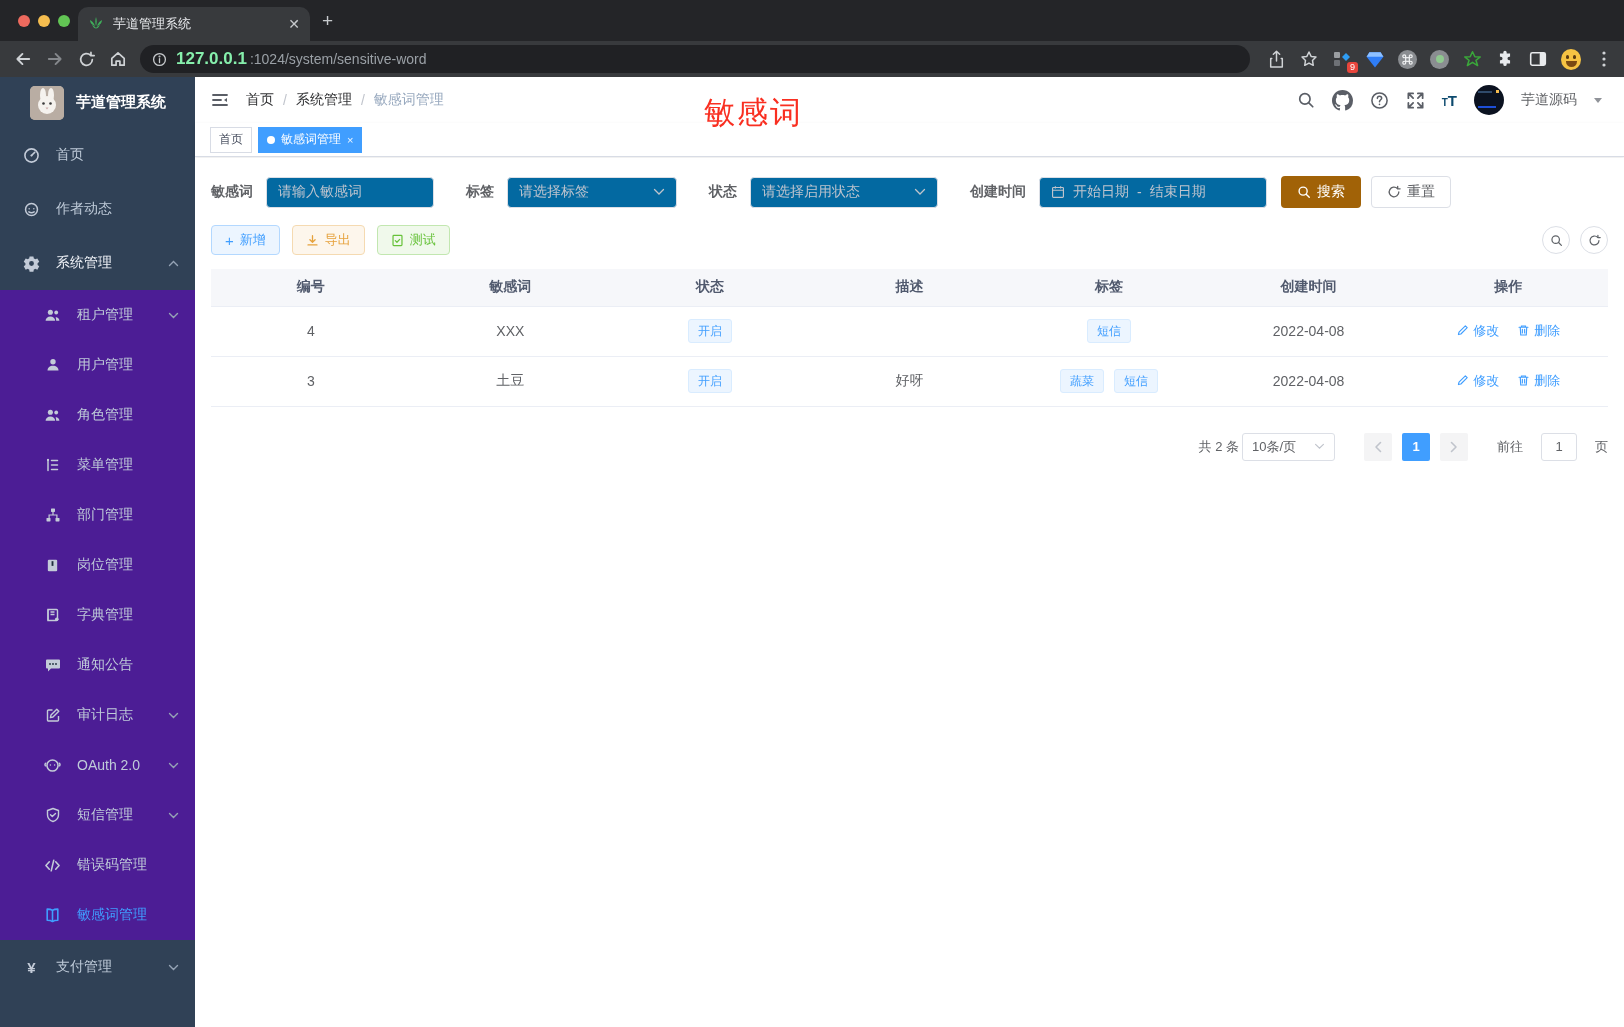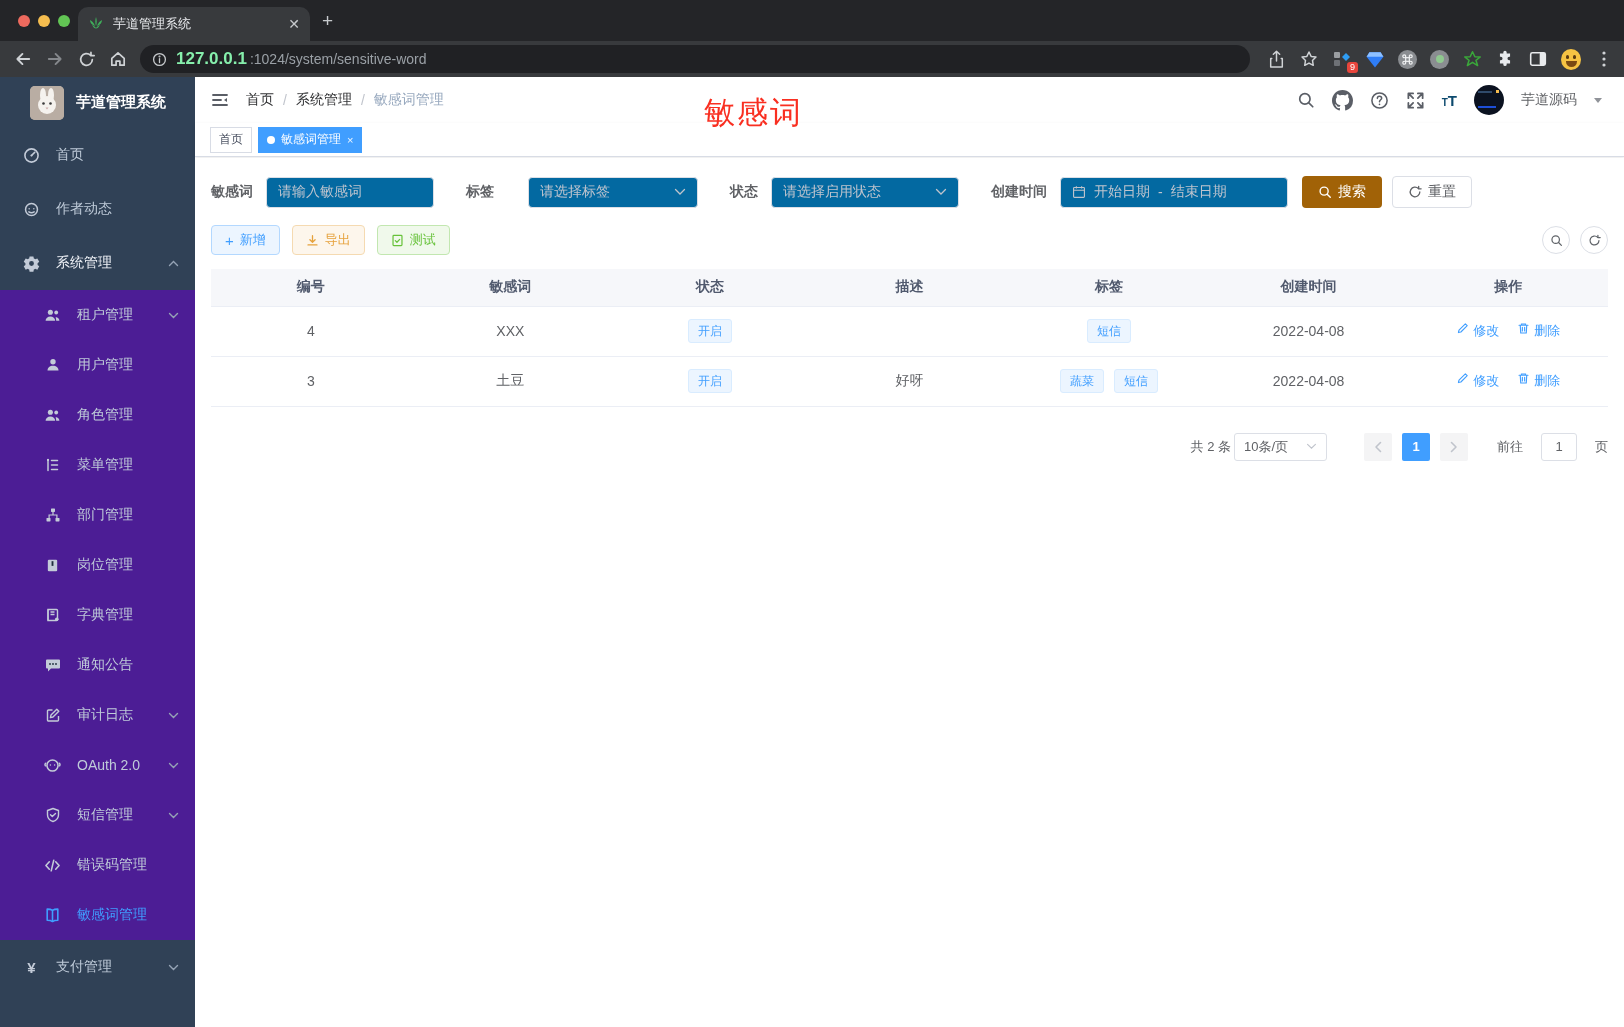--- a/index.html
+++ b/index.html
@@ -79,21 +79,21 @@
   .tag-dot{ width:8px; height:8px; border-radius:50%; background:#fff; }
   .tag-x{ font-size:11px; opacity:.9; }
 
   
   .content{ position:absolute; left:195px; top:158px; right:0; bottom:0; background:#fff; padding:18px 16px 0 16px; }
   .filter-row{ display:flex; align-items:center; }
   .f-label{ font-size:14px; font-weight:700; color:#606266; margin-right:13px; white-space:nowrap; }
   .inputbox{ height:31px; border:1px solid #dcdfe6; border-radius:4px; background:#0369a1; display:flex;
              align-items:center; padding:0 11px; font-size:14px; color:#bfc4ce; }
   .selcaret{ margin-left:auto; color:#c0c4cc; }
-  .w-input{ width:168px; } .w-tag{ width:170px;margin-left:21px; } .w-status{ width:188px; }
+  .w-input{ width:168px; } .w-tag{ width:170px; } .w-status{ width:188px; }
   .datebox{ width:228px; gap:8px; }
   .datebox .sep{ color:#bfc4ce; }
   .btn{ height:32px; border-radius:4px; display:inline-flex; align-items:center; justify-content:center;
         font-size:14px; gap:6px; padding:0 15px; border:1px solid transparent; cursor:default; }
   .btn-primary{ background:#a16207; color:#fff; }
   .btn-plain{ background:#fff; border-color:#dcdfe6; color:#606266; }
   .gap32{ width:32px; } .gap14{ width:14px; } .gap10{ width:10px; }
 
   .actions-row{ margin-top:17px; display:flex; align-items:center; gap:12px; }
   .btn-sm{ height:30px; padding:0 13px; font-size:13px; }
@@ -103,26 +103,26 @@
   .tool-circles{ margin-left:auto; display:flex; gap:10px; }
   .circle-btn{ width:28px; height:28px; border-radius:50%; border:1px solid #dcdfe6; background:#fff;
                display:flex; align-items:center; justify-content:center; color:#5f6368; }
 
   table.grid{ margin-top:14px; width:100%; border-collapse:collapse; table-layout:fixed; }
   .grid th{ height:37px; background:#f6f7fa; font-size:14px; color:#515a6e; font-weight:700; text-align:center; }
   .grid td{ height:50px; border-bottom:1px solid #ebeef5; font-size:14px; color:#606266; text-align:center; }
   .grid tr.body-row{ border-top:1px solid #ebeef5; }
   .eltag{ display:inline-flex; align-items:center; height:24px; padding:0 9px; background:#ecf5ff;
           border:1px solid #d9ecff; border-radius:3px; color:#409eff; font-size:12px; margin:0 3px; }
-  .oplink{ display:inline-flex; align-items:flex-start; gap:4px; color:#409eff; font-size:13px; margin:0 7px; cursor:default; }
+  .oplink{ display:inline-flex; align-items:center; gap:4px; color:#409eff; font-size:13px; margin:0 7px; cursor:default; }
 
   .pager{ margin-top:26px; display:flex; align-items:center; justify-content:flex-end; font-size:13px; color:#606266; }
   .pg-total{ margin-right:3px; }
   .pg-size{ width:93px; height:28px; border:1px solid #dcdfe6; border-radius:3px; display:flex; align-items:center;
-            padding:0 9px; color:#606266; font-size:13px; margin-right:32px; }
+            padding:0 9px; color:#606266; font-size:13px; margin-right:24px; }
   .pg-btn{ width:28px; height:28px; border-radius:2px; background:#f4f4f5; display:flex; align-items:center;
            justify-content:center; color:#c0c4cc; margin:0 5px; }
   .pg-cur{ width:28px; height:28px; border-radius:2px; background:#409eff; color:#fff; display:flex;
            align-items:center; justify-content:center; margin:0 5px; font-weight:700; }
   .pg-goto{ margin-left:24px; display:flex; align-items:center; gap:18px; }
   .pg-input{ width:36px; height:28px; border:1px solid #dcdfe6; border-radius:3px; text-align:center;
              font-size:13px; color:#606266; font-family:inherit; }
 </style>
 </head>
 <body>

